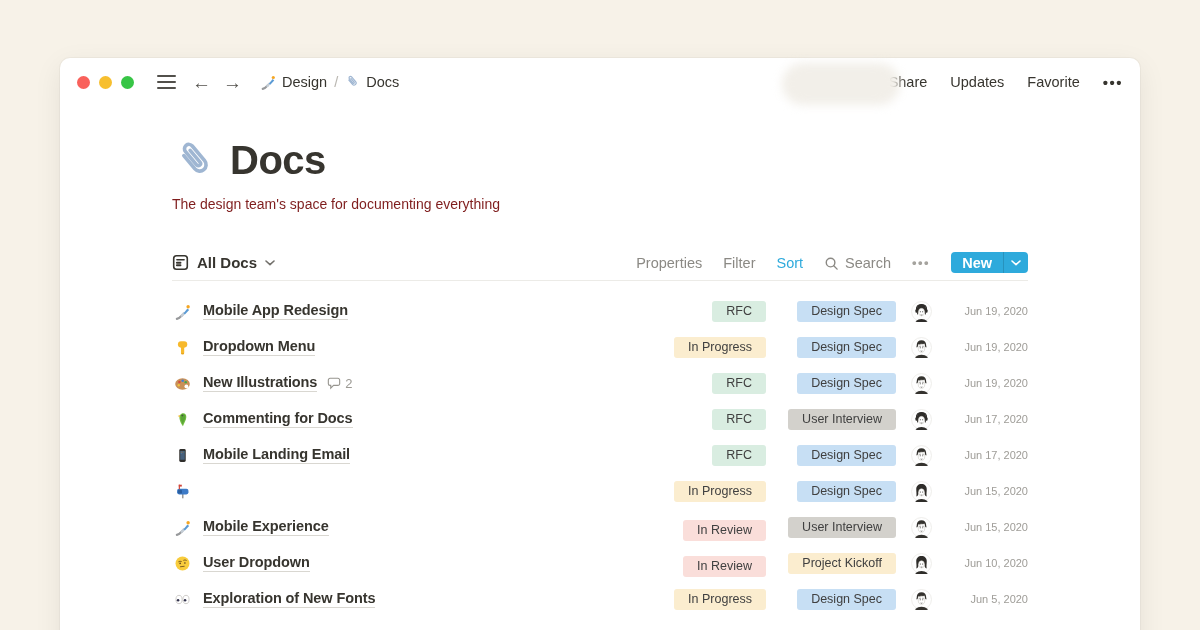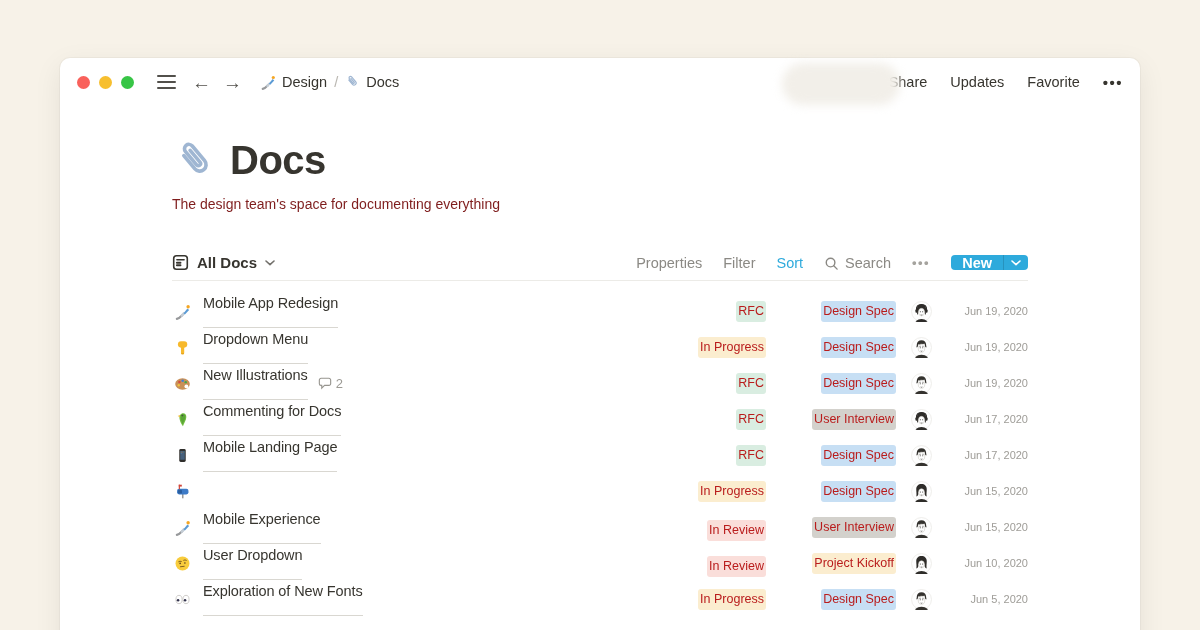--- a/index.html
+++ b/index.html
@@ -33,38 +33,38 @@
   .subtitle{margin-top:13px;font-size:14px;color:#7f1d1d;}
 
   
   .toolbar{margin-top:33px;display:flex;align-items:center;height:36px;border-bottom:1px solid #ECEBE7;}
   .view-switch{display:flex;align-items:center;gap:8px;font-size:15px;font-weight:700;cursor:pointer;}
   .tool-right{margin-left:auto;display:flex;align-items:center;gap:21px;font-size:14.5px;color:#8B8984;}
   .tool-item{cursor:pointer;}
   .tool-sort{color:#2EAADC;}
   .tool-search{display:flex;align-items:flex-end;gap:6px;}
   .tool-dots{letter-spacing:1.5px;font-weight:700;color:#A5A39E;font-size:13px;}
-  .new-btn{display:flex;align-items:stretch;height:15px;border-radius:4px;overflow:hidden;
+  .new-btn{display:flex;align-items:stretch;height:21px;border-radius:4px;overflow:hidden;
     background:#2EAADC;color:#fff;font-weight:700;font-size:14.5px;cursor:pointer;}
   .new-btn .nb-label{display:flex;align-items:center;padding:0 11px;}
   .new-btn .nb-caret{display:flex;align-items:center;padding:0 7px;border-left:1px solid rgba(0,0,0,.14);}
 
   
   .rows{margin-top:12px;}
   .row{display:flex;align-items:center;height:36px;cursor:pointer;}
   .row-icon{width:20px;margin-right:11px;flex:0 0 auto;display:flex;justify-content:center;}
   .row-icon svg{width:17px;height:17px;display:block;}
-  .row-title{font-size:14.5px;font-weight:400;letter-spacing:-.1px;
-    border-bottom:1px solid #D9D7D1;padding-bottom:16px;white-space:nowrap;}
+  .row-title{font-size:14.5px;font-weight:700;letter-spacing:-.1px;
+    border-bottom:1px solid #D9D7D1;padding-bottom:1px;white-space:nowrap;}
   .comment-chip{margin-left:10px;display:flex;align-items:center;gap:4px;color:#9C9A94;font-size:13px;}
   .row-right{margin-left:auto;display:flex;align-items:center;}
   .col-status{width:96px;display:flex;justify-content:flex-end;}
   .col-type{width:122px;margin-left:8px;display:flex;justify-content:flex-end;text-align:right;}
-  .tag{height:21px;line-height:21px;padding:0 2px;border-radius:3px;font-size:12.5px;
-    color:#b91c1c;white-space:nowrap;}
+  .tag{height:21px;line-height:21px;padding:0 14px;border-radius:3px;font-size:12.5px;
+    color:#404040;white-space:nowrap;}
   .t-green{background:#D9EDE1;}
   .t-yellow{background:#FBEDCF;}
   .t-pink{background:#FADEDA;margin-top:6px;}
   .t-blue{background:#C7DFF4;}
   .t-gray{background:#D3D1CC;}
   .avatar{margin-left:15px;width:21px;height:21px;flex:0 0 auto;}
   .avatar svg{width:21px;height:21px;display:block;}
   .date{width:88px;margin-left:8px;text-align:right;font-size:11px;color:#9E9C97;white-space:nowrap;}
 </style>
 </head>
@@ -362,21 +362,21 @@
           <span class="date">Jun 17, 2020</span>
         </span>
       </div>
 
       <div class="row">
         <span class="row-icon">
             <svg>
               <use href="#ic-mobile-phone"></use>
             </svg>
           </span>
-        <span class="row-title">Mobile Landing Page</span>
+        <span class="row-title">Mobile Landing Email</span>
         <span class="row-right">
           <span class="col-status">
               <span class="tag t-green">RFC</span>
             </span>
           <span class="col-type">
               <span class="tag t-blue">Design Spec</span>
             </span>
           <span class="avatar">
               <svg>
                 <use href="#av-man"></use>

